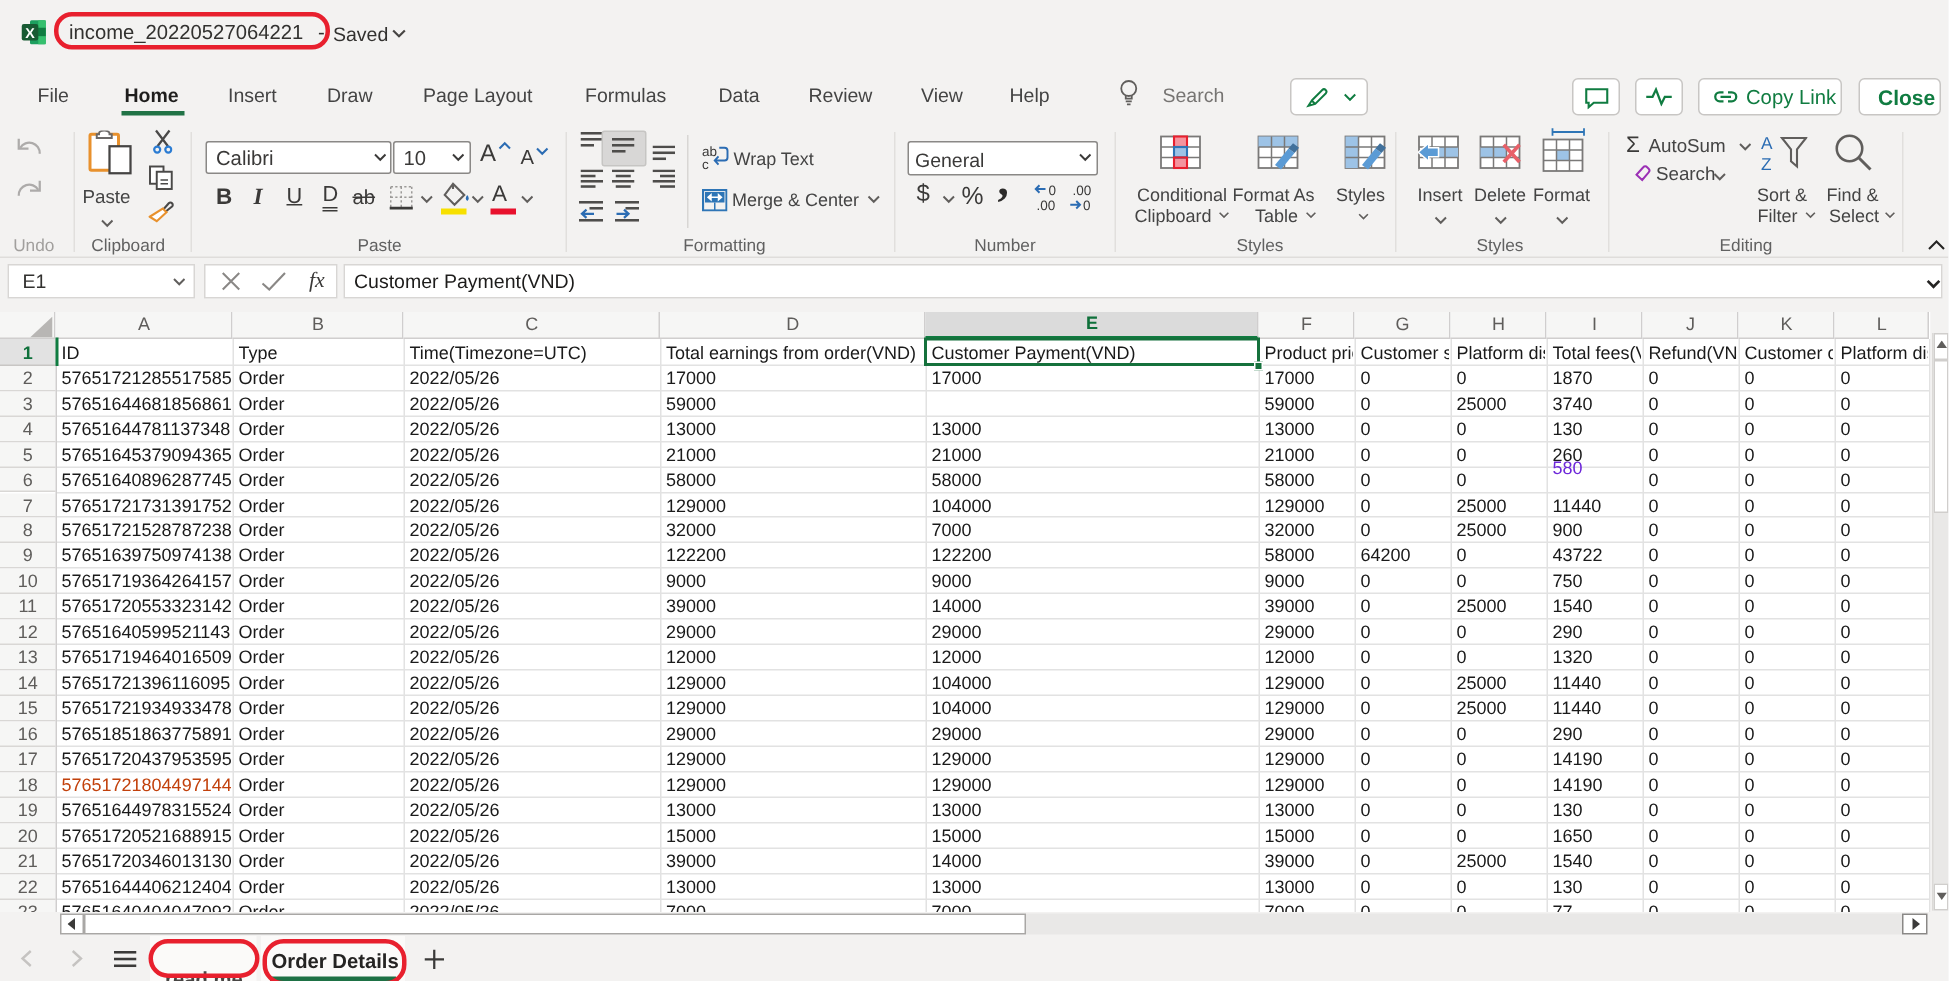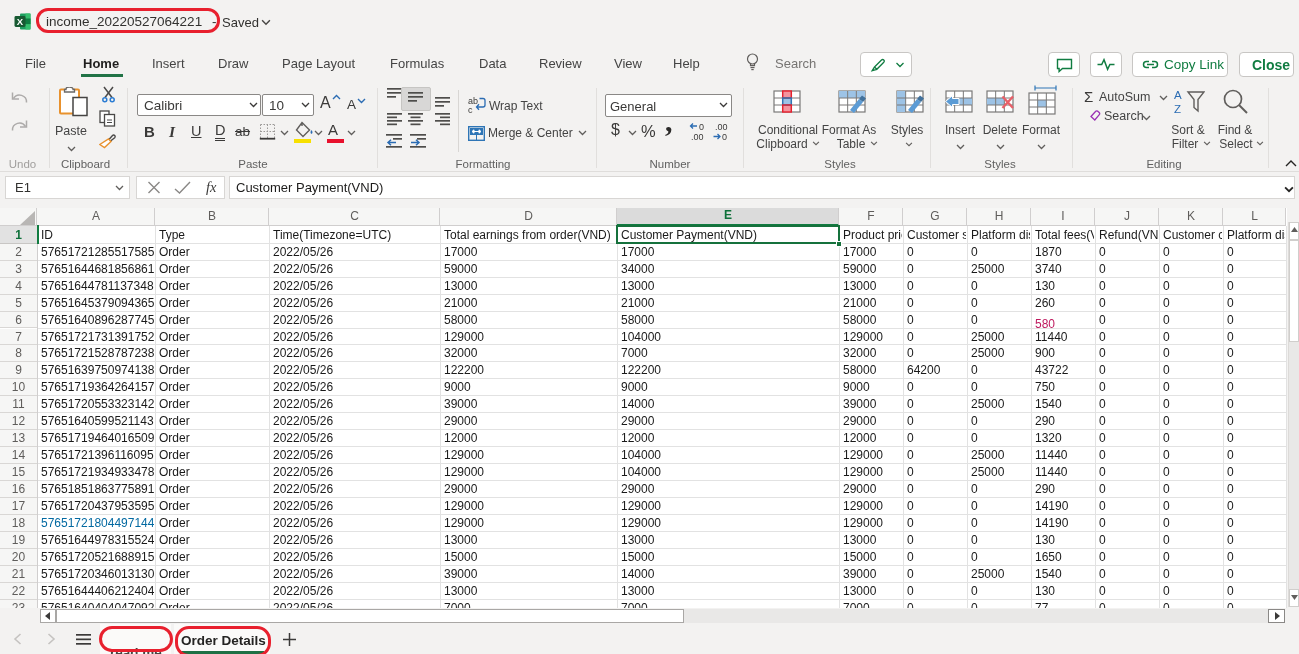--- a/index.html
+++ b/index.html
@@ -513,21 +513,20 @@
 <div class="ab" style="left:907px;top:35.599999999999994px;width:59px;height:16.98px;line-height:16.98px;font-size:12px;color:#1a1a1a;white-space:nowrap;overflow:hidden">0</div>
 <div class="ab" style="left:971px;top:35.599999999999994px;width:59px;height:16.98px;line-height:16.98px;font-size:12px;color:#1a1a1a;white-space:nowrap;overflow:hidden">0</div>
 <div class="ab" style="left:1035px;top:35.599999999999994px;width:59px;height:16.98px;line-height:16.98px;font-size:12px;color:#1a1a1a;white-space:nowrap;overflow:hidden">1870</div>
 <div class="ab" style="left:1099px;top:35.599999999999994px;width:59px;height:16.98px;line-height:16.98px;font-size:12px;color:#1a1a1a;white-space:nowrap;overflow:hidden">0</div>
 <div class="ab" style="left:1163px;top:35.599999999999994px;width:59px;height:16.98px;line-height:16.98px;font-size:12px;color:#1a1a1a;white-space:nowrap;overflow:hidden">0</div>
 <div class="ab" style="left:1227px;top:35.599999999999994px;width:58px;height:16.98px;line-height:16.98px;font-size:12px;color:#1a1a1a;white-space:nowrap;overflow:hidden">0</div>
 <div class="ab" style="left:41px;top:52.579999999999984px;width:113px;height:16.98px;line-height:16.98px;font-size:12px;color:#1a1a1a;white-space:nowrap;overflow:hidden">57651644681856861</div>
 <div class="ab" style="left:159px;top:52.579999999999984px;width:109px;height:16.98px;line-height:16.98px;font-size:12px;color:#1a1a1a;white-space:nowrap;overflow:hidden">Order</div>
 <div class="ab" style="left:273px;top:52.579999999999984px;width:166px;height:16.98px;line-height:16.98px;font-size:12px;color:#1a1a1a;white-space:nowrap;overflow:hidden">2022/05/26</div>
 <div class="ab" style="left:444px;top:52.579999999999984px;width:172px;height:16.98px;line-height:16.98px;font-size:12px;color:#1a1a1a;white-space:nowrap;overflow:hidden">59000</div>
-<div class="ab" style="left:621px;top:52.579999999999984px;width:217px;height:16.98px;line-height:16.98px;font-size:12px;color:#1a1a1a;white-space:nowrap;overflow:hidden">34000</div>
 <div class="ab" style="left:843px;top:52.579999999999984px;width:59px;height:16.98px;line-height:16.98px;font-size:12px;color:#1a1a1a;white-space:nowrap;overflow:hidden">59000</div>
 <div class="ab" style="left:907px;top:52.579999999999984px;width:59px;height:16.98px;line-height:16.98px;font-size:12px;color:#1a1a1a;white-space:nowrap;overflow:hidden">0</div>
 <div class="ab" style="left:971px;top:52.579999999999984px;width:59px;height:16.98px;line-height:16.98px;font-size:12px;color:#1a1a1a;white-space:nowrap;overflow:hidden">25000</div>
 <div class="ab" style="left:1035px;top:52.579999999999984px;width:59px;height:16.98px;line-height:16.98px;font-size:12px;color:#1a1a1a;white-space:nowrap;overflow:hidden">3740</div>
 <div class="ab" style="left:1099px;top:52.579999999999984px;width:59px;height:16.98px;line-height:16.98px;font-size:12px;color:#1a1a1a;white-space:nowrap;overflow:hidden">0</div>
 <div class="ab" style="left:1163px;top:52.579999999999984px;width:59px;height:16.98px;line-height:16.98px;font-size:12px;color:#1a1a1a;white-space:nowrap;overflow:hidden">0</div>
 <div class="ab" style="left:1227px;top:52.579999999999984px;width:58px;height:16.98px;line-height:16.98px;font-size:12px;color:#1a1a1a;white-space:nowrap;overflow:hidden">0</div>
 <div class="ab" style="left:41px;top:69.56px;width:113px;height:16.98px;line-height:16.98px;font-size:12px;color:#1a1a1a;white-space:nowrap;overflow:hidden">57651644781137348</div>
 <div class="ab" style="left:159px;top:69.56px;width:109px;height:16.98px;line-height:16.98px;font-size:12px;color:#1a1a1a;white-space:nowrap;overflow:hidden">Order</div>
 <div class="ab" style="left:273px;top:69.56px;width:166px;height:16.98px;line-height:16.98px;font-size:12px;color:#1a1a1a;white-space:nowrap;overflow:hidden">2022/05/26</div>
@@ -553,21 +552,21 @@
 <div class="ab" style="left:1163px;top:86.53999999999996px;width:59px;height:16.98px;line-height:16.98px;font-size:12px;color:#1a1a1a;white-space:nowrap;overflow:hidden">0</div>
 <div class="ab" style="left:1227px;top:86.53999999999996px;width:58px;height:16.98px;line-height:16.98px;font-size:12px;color:#1a1a1a;white-space:nowrap;overflow:hidden">0</div>
 <div class="ab" style="left:41px;top:103.51999999999998px;width:113px;height:16.98px;line-height:16.98px;font-size:12px;color:#1a1a1a;white-space:nowrap;overflow:hidden">57651640896287745</div>
 <div class="ab" style="left:159px;top:103.51999999999998px;width:109px;height:16.98px;line-height:16.98px;font-size:12px;color:#1a1a1a;white-space:nowrap;overflow:hidden">Order</div>
 <div class="ab" style="left:273px;top:103.51999999999998px;width:166px;height:16.98px;line-height:16.98px;font-size:12px;color:#1a1a1a;white-space:nowrap;overflow:hidden">2022/05/26</div>
 <div class="ab" style="left:444px;top:103.51999999999998px;width:172px;height:16.98px;line-height:16.98px;font-size:12px;color:#1a1a1a;white-space:nowrap;overflow:hidden">58000</div>
 <div class="ab" style="left:621px;top:103.51999999999998px;width:217px;height:16.98px;line-height:16.98px;font-size:12px;color:#1a1a1a;white-space:nowrap;overflow:hidden">58000</div>
 <div class="ab" style="left:843px;top:103.51999999999998px;width:59px;height:16.98px;line-height:16.98px;font-size:12px;color:#1a1a1a;white-space:nowrap;overflow:hidden">58000</div>
 <div class="ab" style="left:907px;top:103.51999999999998px;width:59px;height:16.98px;line-height:16.98px;font-size:12px;color:#1a1a1a;white-space:nowrap;overflow:hidden">0</div>
 <div class="ab" style="left:971px;top:103.51999999999998px;width:59px;height:16.98px;line-height:16.98px;font-size:12px;color:#1a1a1a;white-space:nowrap;overflow:hidden">0</div>
-<div class="ab" style="left:1035px;top:108px;width:59px;height:16.98px;line-height:16.98px;font-size:12px;color:#be185d;white-space:nowrap;overflow:hidden">580</div>
+<div class="ab" style="left:1035px;top:96px;width:59px;height:16.98px;line-height:16.98px;font-size:12px;color:#6d28d9;white-space:nowrap;overflow:hidden">580</div>
 <div class="ab" style="left:1099px;top:103.51999999999998px;width:59px;height:16.98px;line-height:16.98px;font-size:12px;color:#1a1a1a;white-space:nowrap;overflow:hidden">0</div>
 <div class="ab" style="left:1163px;top:103.51999999999998px;width:59px;height:16.98px;line-height:16.98px;font-size:12px;color:#1a1a1a;white-space:nowrap;overflow:hidden">0</div>
 <div class="ab" style="left:1227px;top:103.51999999999998px;width:58px;height:16.98px;line-height:16.98px;font-size:12px;color:#1a1a1a;white-space:nowrap;overflow:hidden">0</div>
 <div class="ab" style="left:41px;top:120.5px;width:113px;height:16.98px;line-height:16.98px;font-size:12px;color:#1a1a1a;white-space:nowrap;overflow:hidden">57651721731391752</div>
 <div class="ab" style="left:159px;top:120.5px;width:109px;height:16.98px;line-height:16.98px;font-size:12px;color:#1a1a1a;white-space:nowrap;overflow:hidden">Order</div>
 <div class="ab" style="left:273px;top:120.5px;width:166px;height:16.98px;line-height:16.98px;font-size:12px;color:#1a1a1a;white-space:nowrap;overflow:hidden">2022/05/26</div>
 <div class="ab" style="left:444px;top:120.5px;width:172px;height:16.98px;line-height:16.98px;font-size:12px;color:#1a1a1a;white-space:nowrap;overflow:hidden">129000</div>
 <div class="ab" style="left:621px;top:120.5px;width:217px;height:16.98px;line-height:16.98px;font-size:12px;color:#1a1a1a;white-space:nowrap;overflow:hidden">104000</div>
 <div class="ab" style="left:843px;top:120.5px;width:59px;height:16.98px;line-height:16.98px;font-size:12px;color:#1a1a1a;white-space:nowrap;overflow:hidden">129000</div>
 <div class="ab" style="left:907px;top:120.5px;width:59px;height:16.98px;line-height:16.98px;font-size:12px;color:#1a1a1a;white-space:nowrap;overflow:hidden">0</div>
@@ -689,21 +688,21 @@
 <div class="ab" style="left:273px;top:290.3px;width:166px;height:16.98px;line-height:16.98px;font-size:12px;color:#1a1a1a;white-space:nowrap;overflow:hidden">2022/05/26</div>
 <div class="ab" style="left:444px;top:290.3px;width:172px;height:16.98px;line-height:16.98px;font-size:12px;color:#1a1a1a;white-space:nowrap;overflow:hidden">129000</div>
 <div class="ab" style="left:621px;top:290.3px;width:217px;height:16.98px;line-height:16.98px;font-size:12px;color:#1a1a1a;white-space:nowrap;overflow:hidden">129000</div>
 <div class="ab" style="left:843px;top:290.3px;width:59px;height:16.98px;line-height:16.98px;font-size:12px;color:#1a1a1a;white-space:nowrap;overflow:hidden">129000</div>
 <div class="ab" style="left:907px;top:290.3px;width:59px;height:16.98px;line-height:16.98px;font-size:12px;color:#1a1a1a;white-space:nowrap;overflow:hidden">0</div>
 <div class="ab" style="left:971px;top:290.3px;width:59px;height:16.98px;line-height:16.98px;font-size:12px;color:#1a1a1a;white-space:nowrap;overflow:hidden">0</div>
 <div class="ab" style="left:1035px;top:290.3px;width:59px;height:16.98px;line-height:16.98px;font-size:12px;color:#1a1a1a;white-space:nowrap;overflow:hidden">14190</div>
 <div class="ab" style="left:1099px;top:290.3px;width:59px;height:16.98px;line-height:16.98px;font-size:12px;color:#1a1a1a;white-space:nowrap;overflow:hidden">0</div>
 <div class="ab" style="left:1163px;top:290.3px;width:59px;height:16.98px;line-height:16.98px;font-size:12px;color:#1a1a1a;white-space:nowrap;overflow:hidden">0</div>
 <div class="ab" style="left:1227px;top:290.3px;width:58px;height:16.98px;line-height:16.98px;font-size:12px;color:#1a1a1a;white-space:nowrap;overflow:hidden">0</div>
-<div class="ab" style="left:41px;top:307.28px;width:113px;height:16.98px;line-height:16.98px;font-size:12px;color:#0369a1;white-space:nowrap;overflow:hidden">57651721804497144</div>
+<div class="ab" style="left:41px;top:307.28px;width:113px;height:16.98px;line-height:16.98px;font-size:12px;color:#c2410c;white-space:nowrap;overflow:hidden">57651721804497144</div>
 <div class="ab" style="left:159px;top:307.28px;width:109px;height:16.98px;line-height:16.98px;font-size:12px;color:#1a1a1a;white-space:nowrap;overflow:hidden">Order</div>
 <div class="ab" style="left:273px;top:307.28px;width:166px;height:16.98px;line-height:16.98px;font-size:12px;color:#1a1a1a;white-space:nowrap;overflow:hidden">2022/05/26</div>
 <div class="ab" style="left:444px;top:307.28px;width:172px;height:16.98px;line-height:16.98px;font-size:12px;color:#1a1a1a;white-space:nowrap;overflow:hidden">129000</div>
 <div class="ab" style="left:621px;top:307.28px;width:217px;height:16.98px;line-height:16.98px;font-size:12px;color:#1a1a1a;white-space:nowrap;overflow:hidden">129000</div>
 <div class="ab" style="left:843px;top:307.28px;width:59px;height:16.98px;line-height:16.98px;font-size:12px;color:#1a1a1a;white-space:nowrap;overflow:hidden">129000</div>
 <div class="ab" style="left:907px;top:307.28px;width:59px;height:16.98px;line-height:16.98px;font-size:12px;color:#1a1a1a;white-space:nowrap;overflow:hidden">0</div>
 <div class="ab" style="left:971px;top:307.28px;width:59px;height:16.98px;line-height:16.98px;font-size:12px;color:#1a1a1a;white-space:nowrap;overflow:hidden">0</div>
 <div class="ab" style="left:1035px;top:307.28px;width:59px;height:16.98px;line-height:16.98px;font-size:12px;color:#1a1a1a;white-space:nowrap;overflow:hidden">14190</div>
 <div class="ab" style="left:1099px;top:307.28px;width:59px;height:16.98px;line-height:16.98px;font-size:12px;color:#1a1a1a;white-space:nowrap;overflow:hidden">0</div>
 <div class="ab" style="left:1163px;top:307.28px;width:59px;height:16.98px;line-height:16.98px;font-size:12px;color:#1a1a1a;white-space:nowrap;overflow:hidden">0</div>

